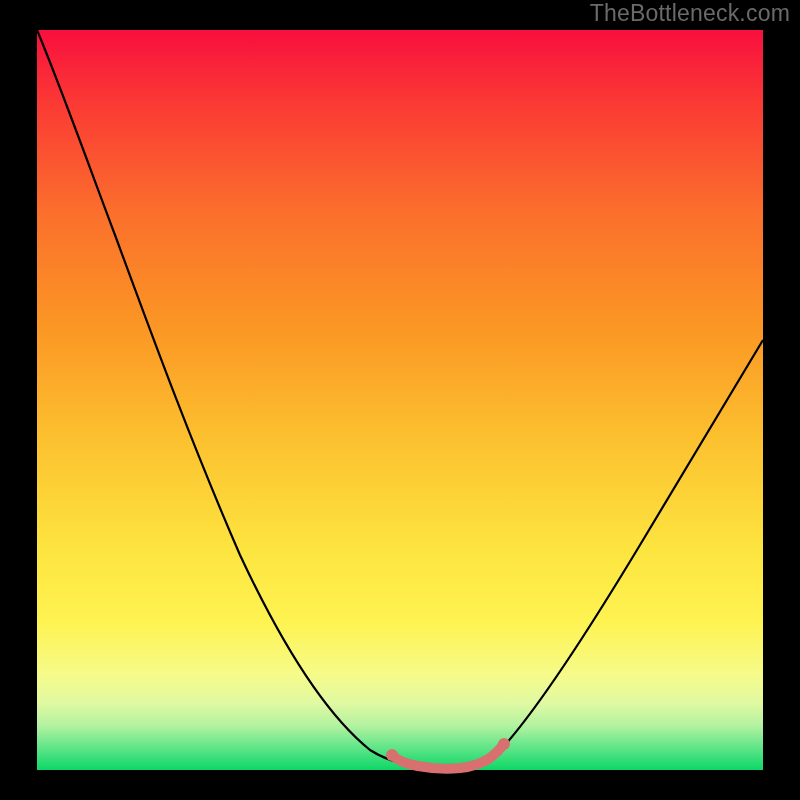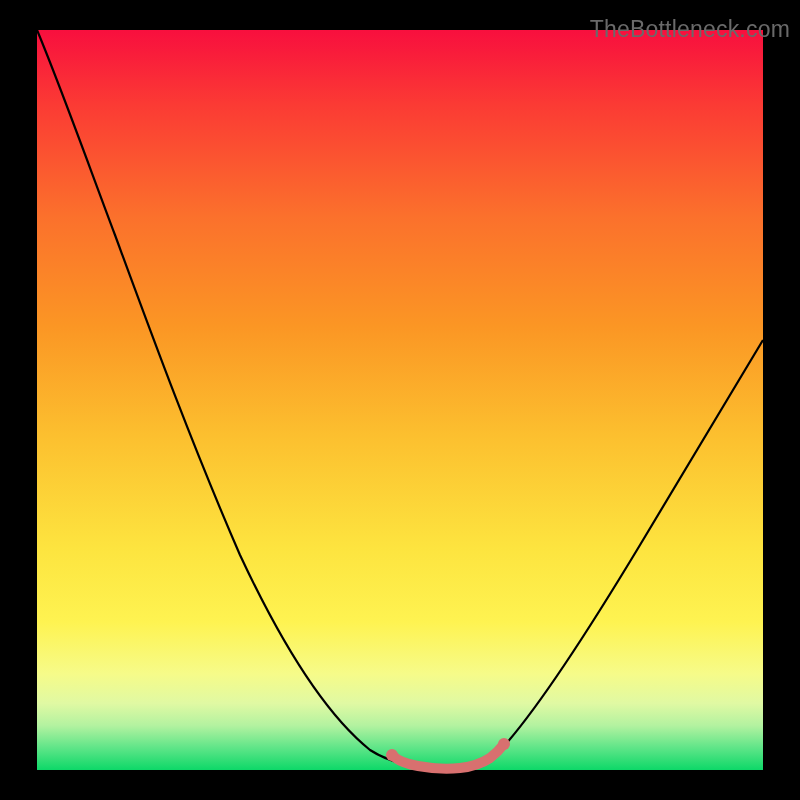--- a/index.html
+++ b/index.html
@@ -14,21 +14,21 @@
   .wrap {
     position: relative;
     width: 800px;
     height: 800px;
   }
   svg {
     display: block;
   }
   .watermark {
     position: absolute;
-    top: 16px;
+    top: 0;
     right: 10px;
     font-size: 23px;
     color: #6a6a6a;
     font-weight: 500;
     letter-spacing: 0.2px;
   }
 </style>
 </head>
 <body>
 

